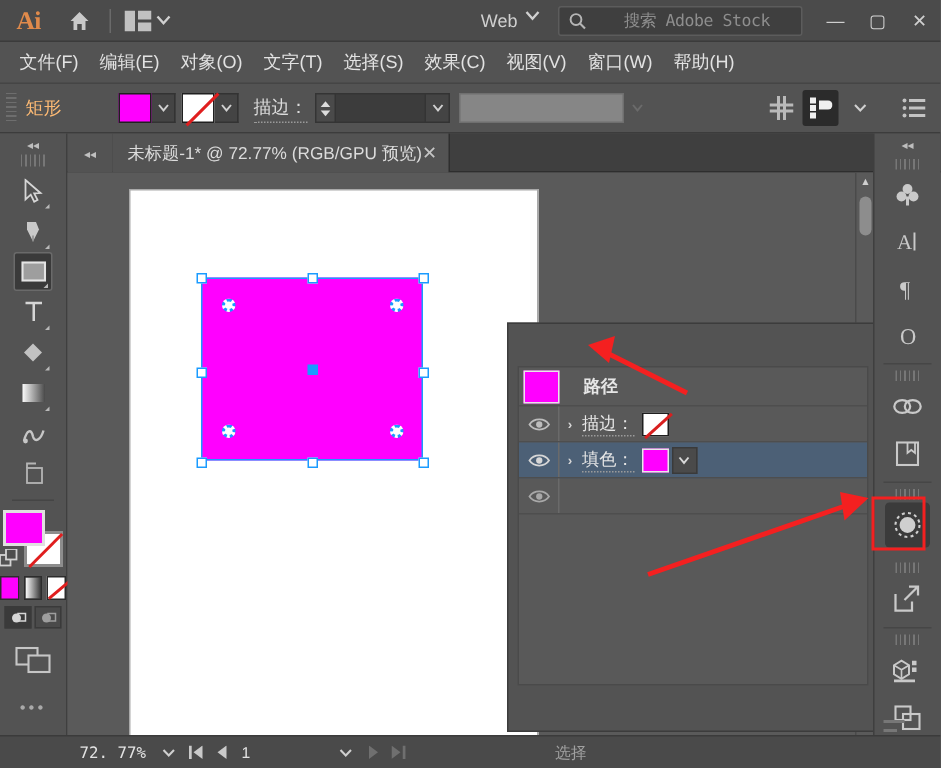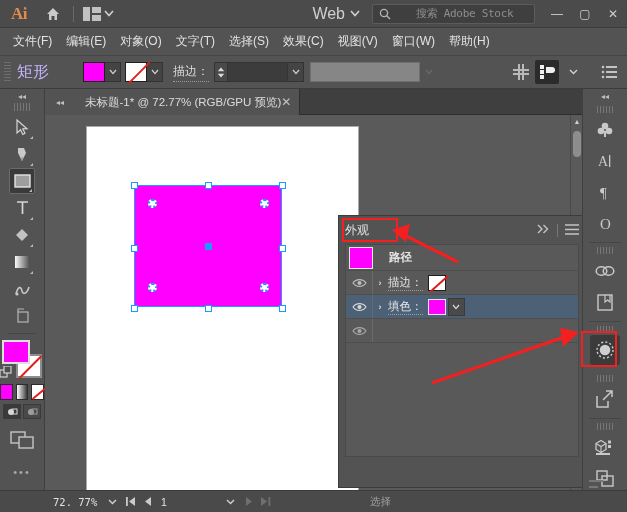--- a/index.html
+++ b/index.html
@@ -16,21 +16,21 @@
     position:absolute; left:0; top:0; width:627px; height:28px;
     background:#4b4b4b; display:flex; align-items:center;
     border-bottom:1px solid #3b3b3b;
   }
   .ai-logo{ width:38px; text-align:center; color:#e08a4b; font-size:17px;
             font-weight:bold; font-family:"Liberation Serif",serif; letter-spacing:-0.5px;}
   .tb-icon{ width:30px; height:28px; display:flex; align-items:center; justify-content:center; cursor:default;}
   .tb-sep{ width:1px; height:16px; background:#6a6a6a; margin:0 5px;}
   .arrange-btn{ display:flex; align-items:center; gap:3px; padding:0 4px; height:22px;}
   .spacer{flex:1}
-  .web-btn{ display:flex; align-items:center; gap:5px; font-size:16px; color:#cfcfcf; padding:0 6px;}
+  .web-btn{ display:flex; gap:5px; font-size:12px; color:#cfcfcf; padding:0 6px;}
   .search-box{
     width:163px; height:20px; background:#3f3f3f; border:1px solid #5c5c5c;
     border-radius:2px; display:flex; align-items:center; gap:5px; padding:0 6px; margin-left:6px;
   }
   .search-ph{ color:#8e8e8e; font-size:11px; font-family:"DejaVu Sans Mono",monospace; letter-spacing:-0.3px;margin-left:20px;}
   .win-btns{ display:flex; margin-left:8px;}
   .win-btn{ width:28px; height:28px; display:flex; align-items:center; justify-content:center; color:#cfcfcf; font-size:12px;}
 
   
   .menubar{
@@ -42,21 +42,21 @@
 
   
   .controlbar{
     position:absolute; left:0; top:56px; width:627px; height:33px;
     background:#535353; display:flex; align-items:center; padding-left:4px;
     border-bottom:1px solid #3c3c3c;
   }
   .grip{ width:7px; height:20px;
     background-image:repeating-linear-gradient(to bottom,#6e6e6e 0 1px,transparent 1px 3px);
     margin-right:6px;}
-  .ctl-label{ font-size:16px; color:#c4b5fd; margin-right:12px; min-width:28px;}
+  .ctl-label{ font-size:12px; color:#fdba74; margin-right:12px; min-width:28px;}
   .swatch-group{ display:flex; align-items:center; margin-right:4px;}
   .swatch{ width:22px; height:20px; border:1px solid #1f1f1f; position:relative;}
   .swatch-none{ background:#fff; }
   .swatch-none:after{ content:""; position:absolute; left:-2px; top:50%; width:30px; height:2px;
     background:#e01e1e; transform:rotate(-45deg); transform-origin:center;}
   .chev-btn{ width:16px; height:20px; display:flex; align-items:center; justify-content:center;
     background:#444; border:1px solid #333; border-left:none;}
   .stroke-label{ font-size:12px; color:#dcdcdc; margin:0 5px 0 6px;
     border-bottom:1px dotted #9a9a9a; padding-bottom:1px;}
   .stepper{ width:14px; height:20px; display:flex; flex-direction:column; align-items:center;
@@ -476,37 +476,20 @@
       </div>
     </div>
 
     <div class="vscroll">
       <div class="vscroll-arrow" style="top:0">▲</div>
       <div class="vscroll-thumb" style="top:16px"></div>
     </div>
   </div>
 
   <div class="appearance">
-    <div class="ap-header">
-      <div class="ap-title">外观</div>
-      <div class="ap-title-box"></div>
-      <div class="ap-hdr-right">
-        <span>
-          <svg width="13" height="10" viewBox="0 0 13 10">
-              <path d="M1 1 L5 5 L1 9 M6.5 1 L10.5 5 L6.5 9" stroke="#c4c4c4" stroke-width="1.4" fill="none"></path>
-            </svg>
-        </span>
-        <span class="ap-vsep"></span>
-        <span>
-          <svg width="14" height="11" viewBox="0 0 14 11">
-              <path d="M0 1 H14 M0 5.5 H14 M0 10 H14" stroke="#c4c4c4" stroke-width="1.4"></path>
-            </svg>
-        </span>
-      </div>
-    </div>
 
     <div class="ap-body">
 
       <div class="ap-thumbrow">
         <div class="ap-thumb"></div>
         <div class="ap-path-label">路径</div>
       </div>
 
       <div class="ap-row">
         <div class="ap-eye">

